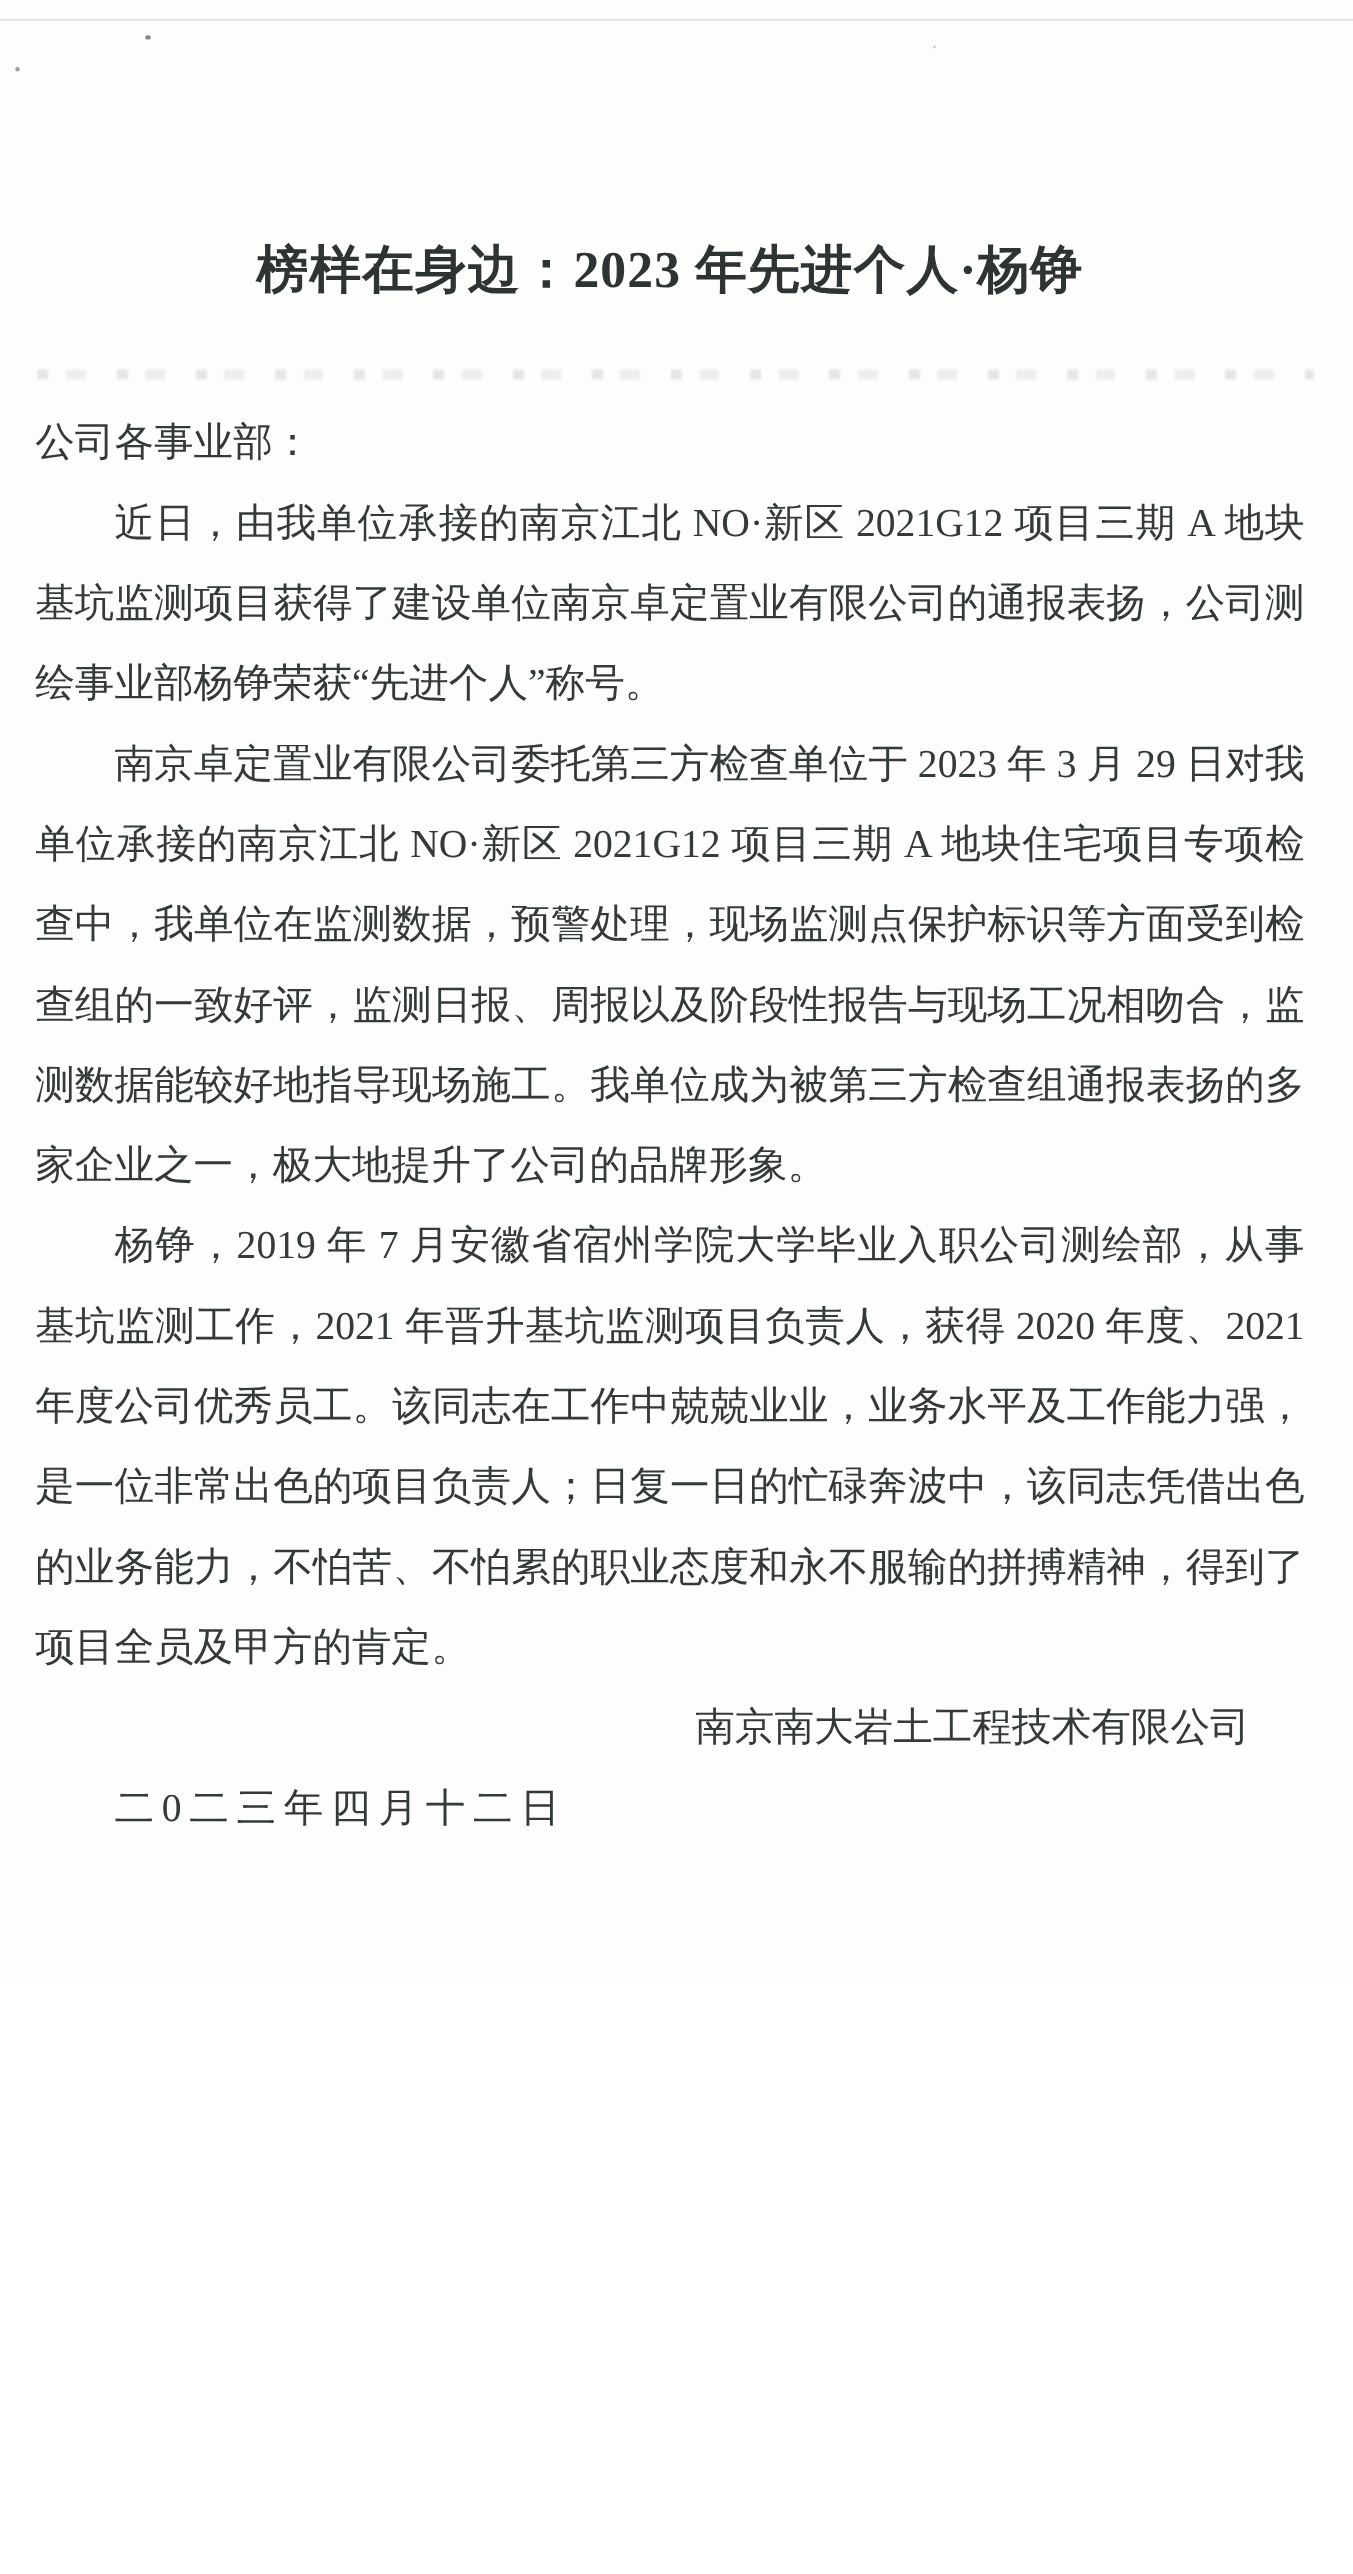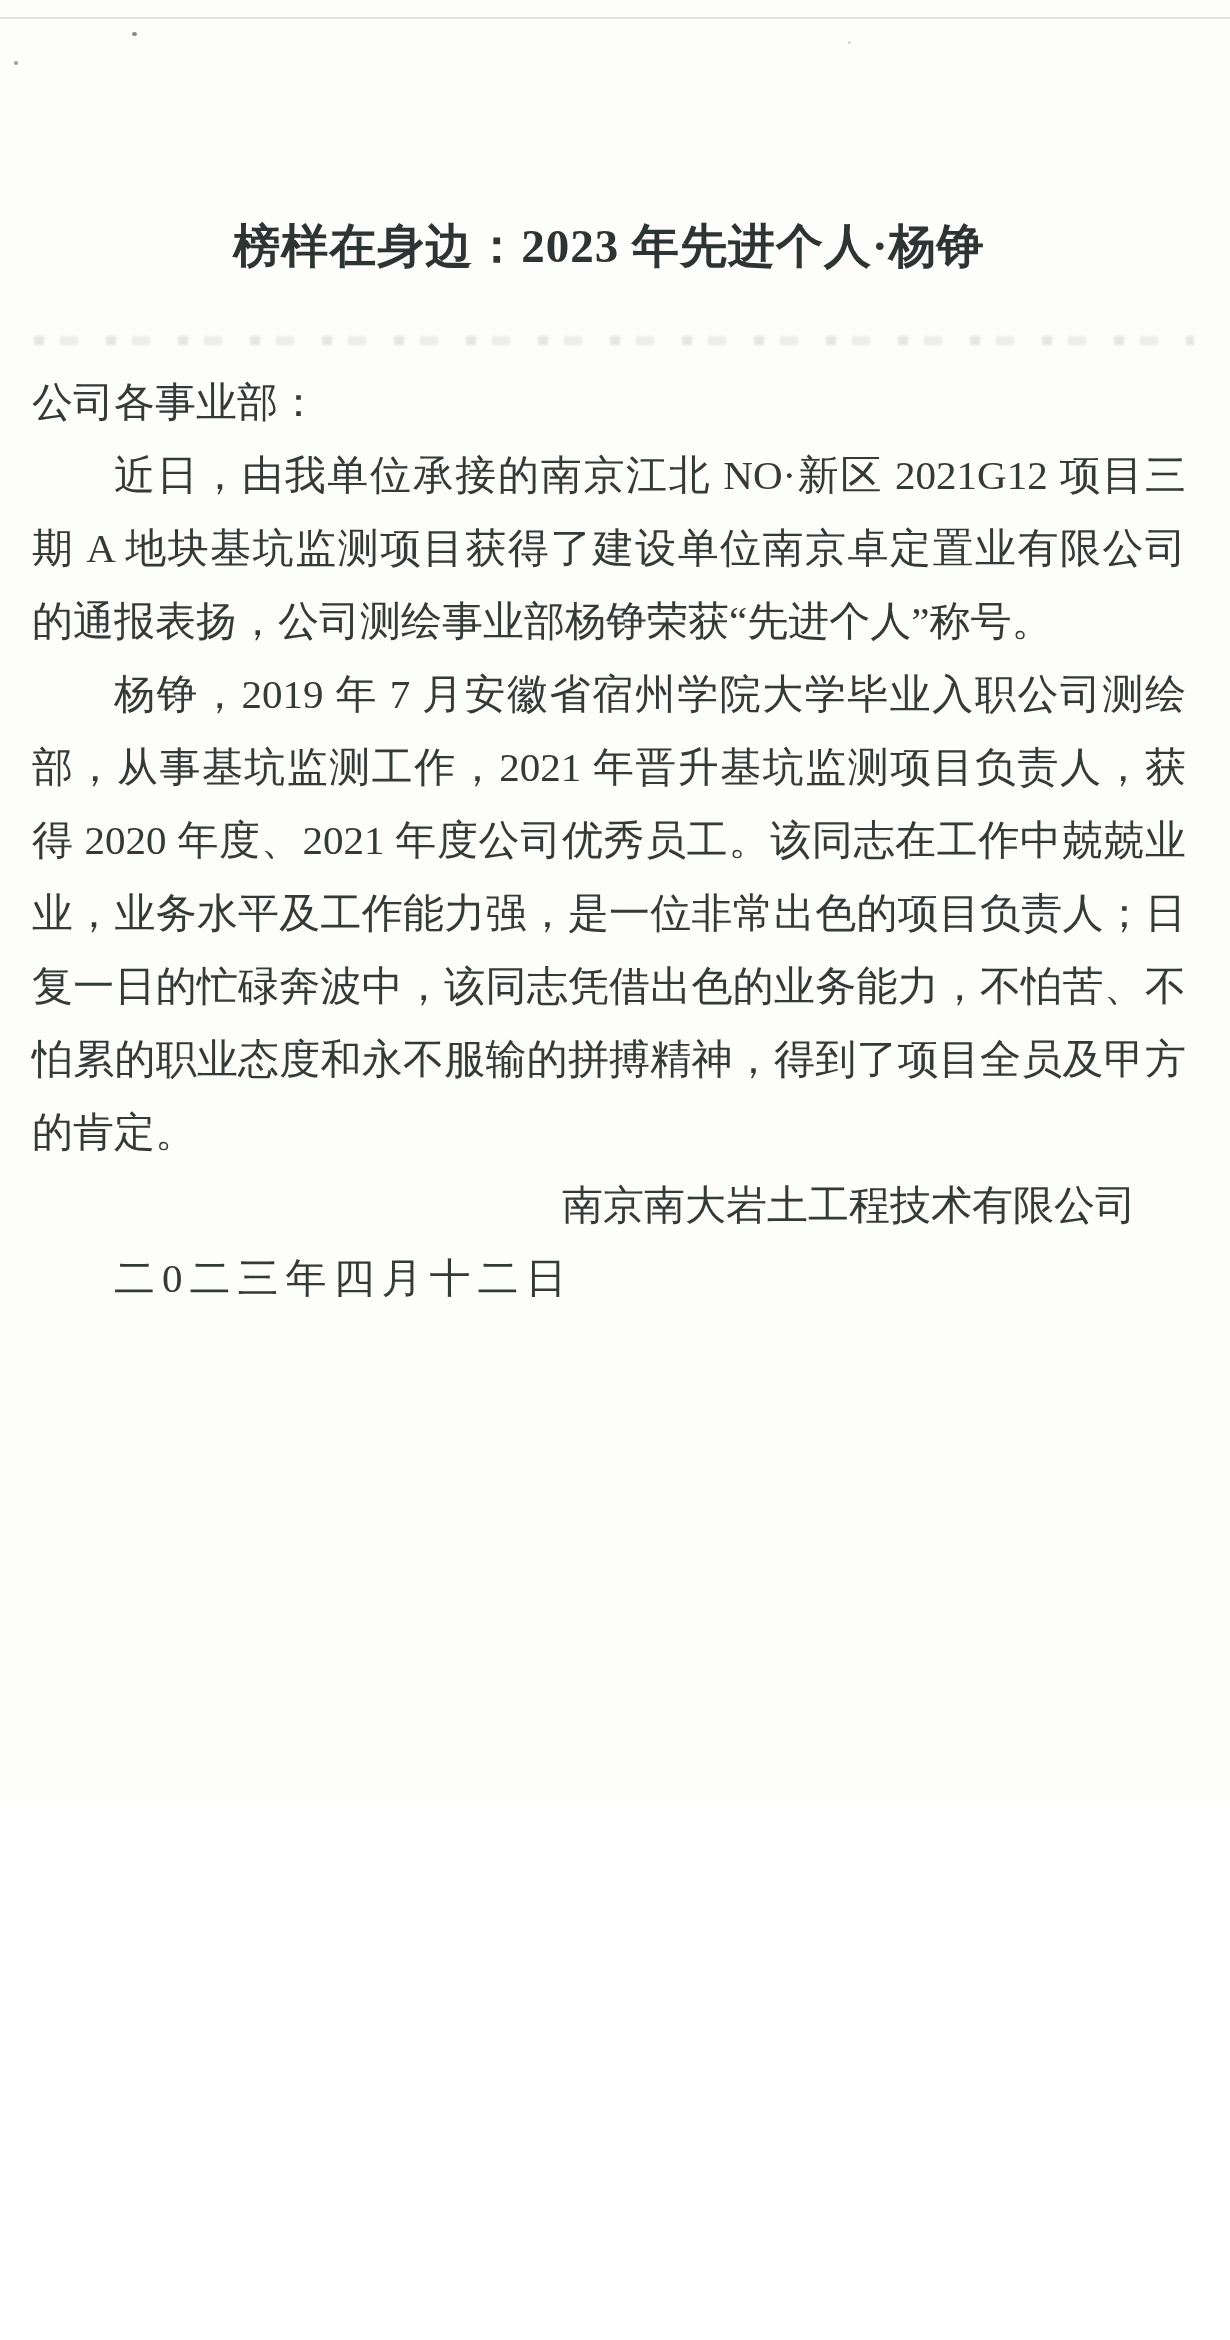--- a/index.html
+++ b/index.html
@@ -37,21 +37,21 @@
     text-align:center;
     font-size:47px;
     font-weight:700;
     letter-spacing:1px;
     color:#2e3433;
     margin:0 0 0 0;
     line-height:1.2;
   }
   .body-text{
     margin-top:92px;
-    font-size:41px;
+    font-size:36px;
     line-height:73px;
     text-align:justify;
   }
   .salutation{margin:0;}
   .body-text p{margin:0;text-indent:2em;}
   .closing{margin:0;text-indent:2.2em;}
   .closing .gap{display:inline-block;width:1.4em;}
   .sig-company{
     margin:4px 0 0 0;
     text-align:right;
@@ -85,20 +85,21 @@
   <div class="speck s2"></div>
   <div class="speck s3"></div>
   <div class="bleed-band"></div>
 
   <div class="doc">
     <h1 class="title">榜样在身边：2023 年先进个人·杨铮</h1>
 
     <div class="body-text">
       <p class="salutation" style="text-indent:0;">公司各事业部：</p>
       <p>近日，由我单位承接的南京江北 NO·新区 2021G12 项目三期 A 地块基坑监测项目获得了建设单位南京卓定置业有限公司的通报表扬，公司测绘事业部杨铮荣获“先进个人”称号。</p>
+      <p>南京卓定置业有限公司委托第三方检查单位于 2023 年 3 月 29 日对我单位承接的南京江北 NO·新区 2021G12 项目三期 A 地块住宅项目专项检查中，我单位在监测数据，预警处理，现场监测点保护标识等方面受到检查组的一致好评，监测日报、周报以及阶段性报告与现场工况相吻合，监测数据能较好地指导现场施工。我单位成为被第三方检查组通报表扬的多家企业之一，极大地提升了公司的品牌形象。</p>
       <p>杨铮，2019 年 7 月安徽省宿州学院大学毕业入职公司测绘部，从事基坑监测工作，2021 年晋升基坑监测项目负责人，获得 2020 年度、2021 年度公司优秀员工。该同志在工作中兢兢业业，业务水平及工作能力强，是一位非常出色的项目负责人；日复一日的忙碌奔波中，该同志凭借出色的业务能力，不怕苦、不怕累的职业态度和永不服输的拼搏精神，得到了项目全员及甲方的肯定。</p>
 
 
       <p class="sig-company">南京南大岩土工程技术有限公司</p>
       <p class="sig-date">二0二三年四月十二日</p>
     </div>
   </div>
 
   <svg class="seal" viewBox="0 0 340 340">
     <defs>

